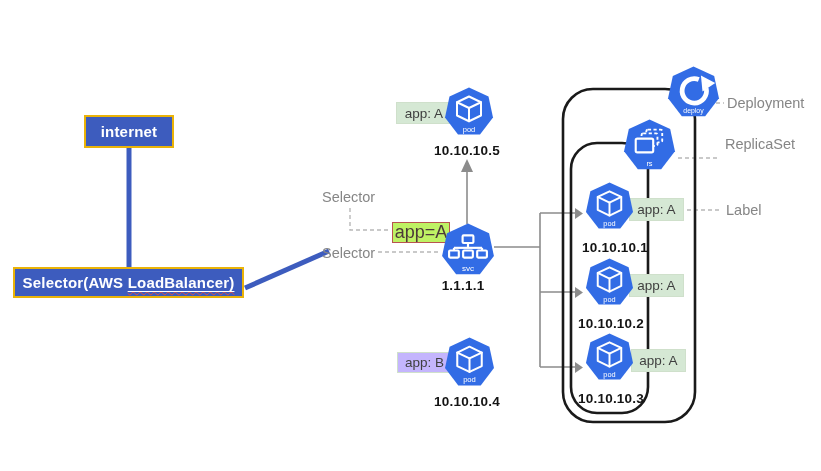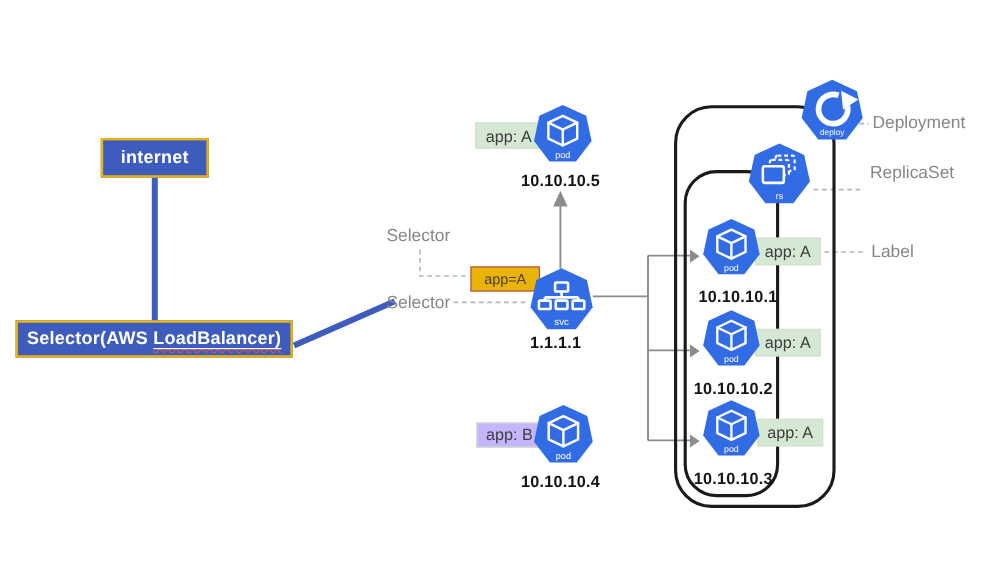--- a/index.html
+++ b/index.html
@@ -19,21 +19,21 @@
   .graylabel{color:#868686;font-size:14.5px;z-index:4;white-space:nowrap;}
   .ip{
     font-weight:bold;font-size:13.5px;color:#141414;text-align:center;
     width:110px;z-index:5;white-space:nowrap;letter-spacing:.2px;
   }
   .badge{
     display:flex;align-items:center;justify-content:center;
     font-size:13.5px;color:#3f3f3f;z-index:2;box-sizing:border-box;white-space:nowrap;
   }
   .badge.green{background:#d5e8d4;border:1px solid #cfe0cb;text-align:right;}
-  .badge.red{background:#eab308;border:1.5px solid #b85450;font-size:12px;color:#4c3a39;}
+  .badge.red{background:#bef264;border:1.5px solid #b85450;font-size:18px;color:#4c3a39;}
   .badge.white{background:#c4b5fd;border:1px solid #cfe0cb;}
   .icon{z-index:3;}
   .icon svg{display:block;width:100%;height:100%;}
   .icon-text{fill:#fff;font-family:"Liberation Sans",sans-serif;text-anchor:middle;}
   #wires{position:absolute;left:0;top:0;z-index:1;}
 </style>
 </head>
 <body>
 
 <div id="stage">

